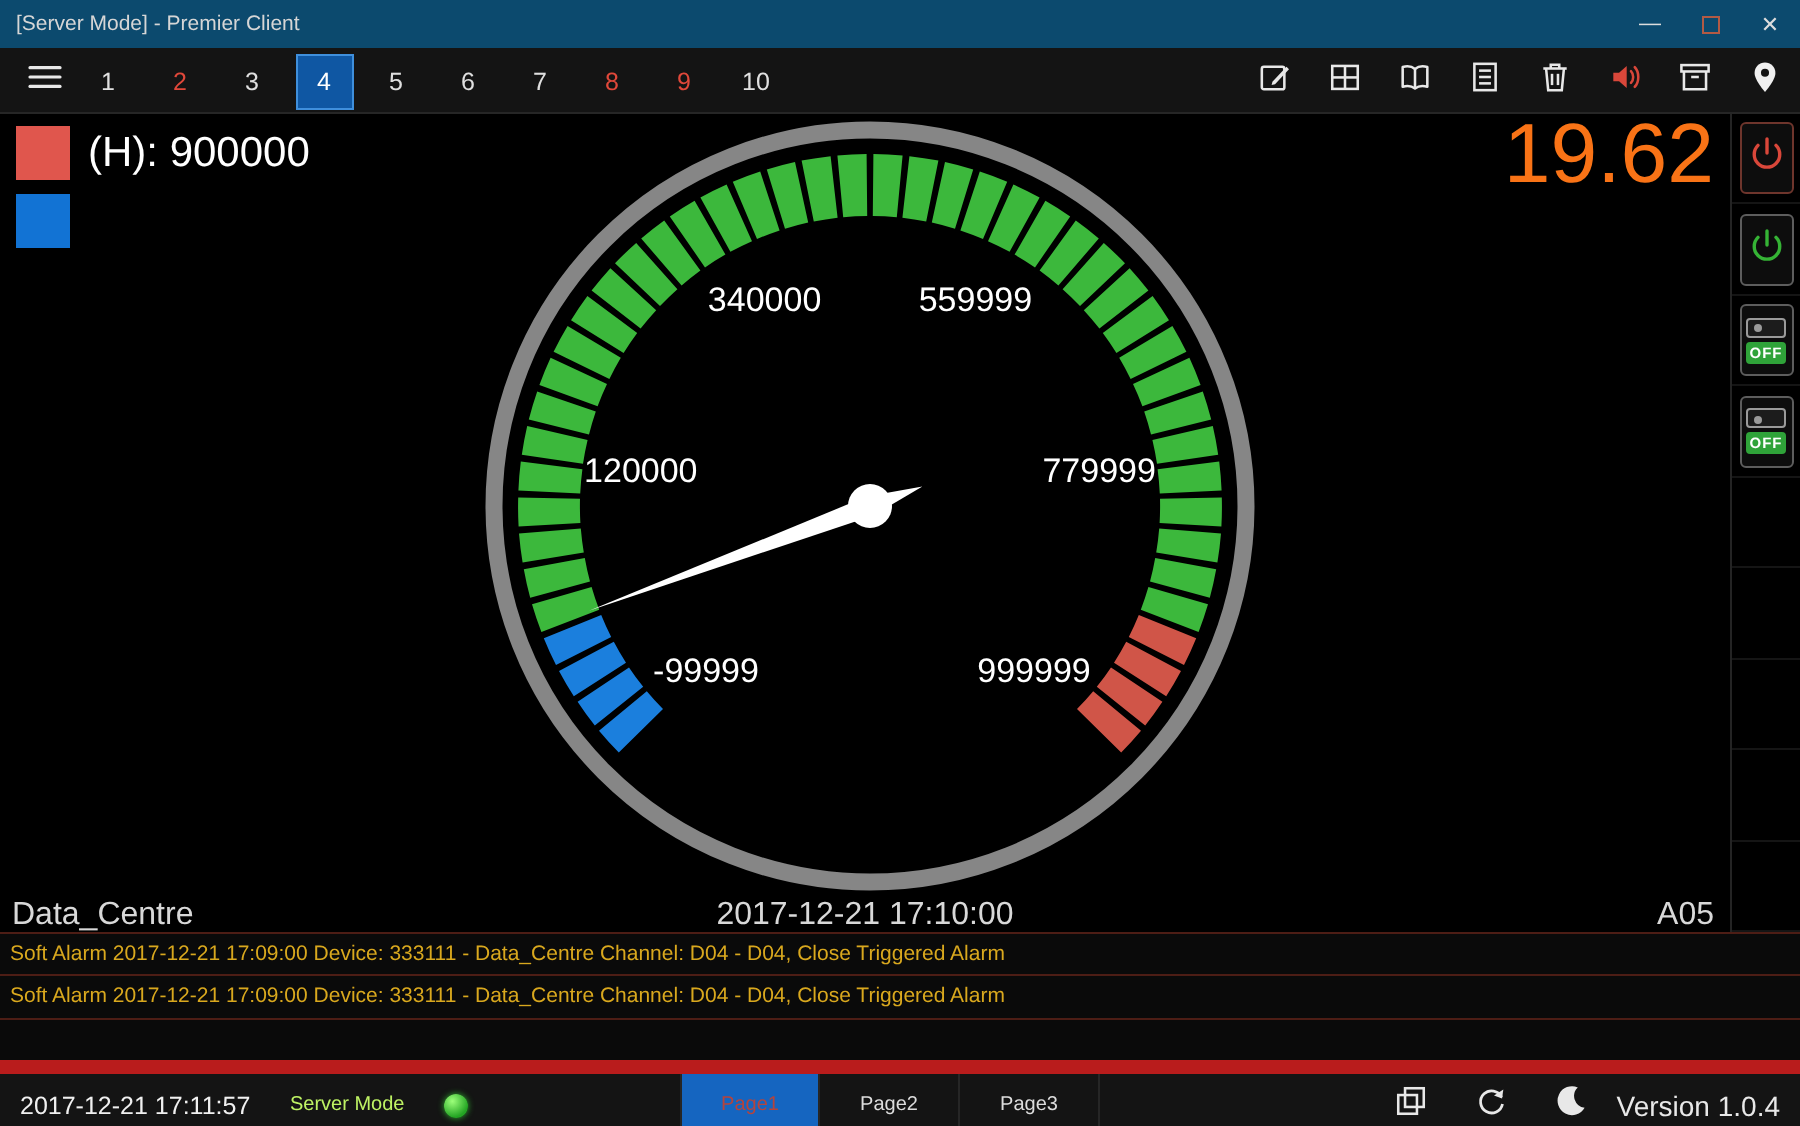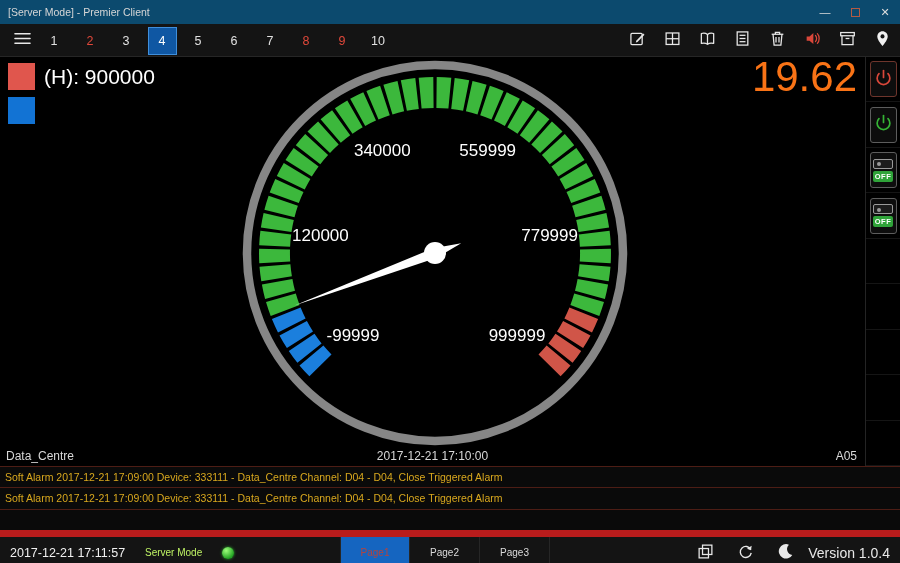--- a/index.html
+++ b/index.html
@@ -25,21 +25,21 @@
 
 .main{position:absolute;top:57px;left:0;right:0;height:409px;background:#000}
 .gauge-panel{position:absolute;left:0;top:0;right:35px;bottom:0}
 #gauge-svg{position:absolute;left:235px;top:-4px;width:400px;height:400px}
 .gauge-label{fill:#ffffff;font-size:17px;font-family:"Liberation Sans",sans-serif}
 .legend{position:absolute;left:8px;top:6px}
 .legend-row{display:flex;align-items:center;margin-bottom:7px}
 .legend-swatch{width:27px;height:27px;margin-right:9px}
 .legend-text{font-size:21px;color:#fff}
 .gauge-value{position:absolute;right:8px;top:-4px;font-size:42px;color:#f97316}
-.gauge-footer{position:absolute;left:0;right:0;bottom:2px;height:15px;font-size:12px;color:#d8d8d8}
+.gauge-footer{position:absolute;left:0;right:0;bottom:2px;height:15px;font-size:16px;color:#d8d8d8}
 .footer-left{position:absolute;left:6px}
 .footer-center{position:absolute;left:0;right:0;text-align:center}
 .footer-right{position:absolute;right:8px}
 
 .side-panel{position:absolute;right:0;top:0;width:35px;bottom:0;border-left:1px solid #242424;display:flex;flex-direction:column}
 .side-cell{flex:1;display:flex;align-items:center;justify-content:center;border-bottom:1px solid #151515}
 .side-btn{width:27px;height:36px;border:1px solid #5d5d5d;border-radius:3px;display:flex;align-items:center;justify-content:center;background:#0d0d0d}
 .side-btn svg{width:17px;height:17px}
 .toggle-icon{width:20px}
 .toggle-top{height:10px;border:1px solid #9a9a9a;border-radius:2px;background:#1c1c1c;position:relative}

